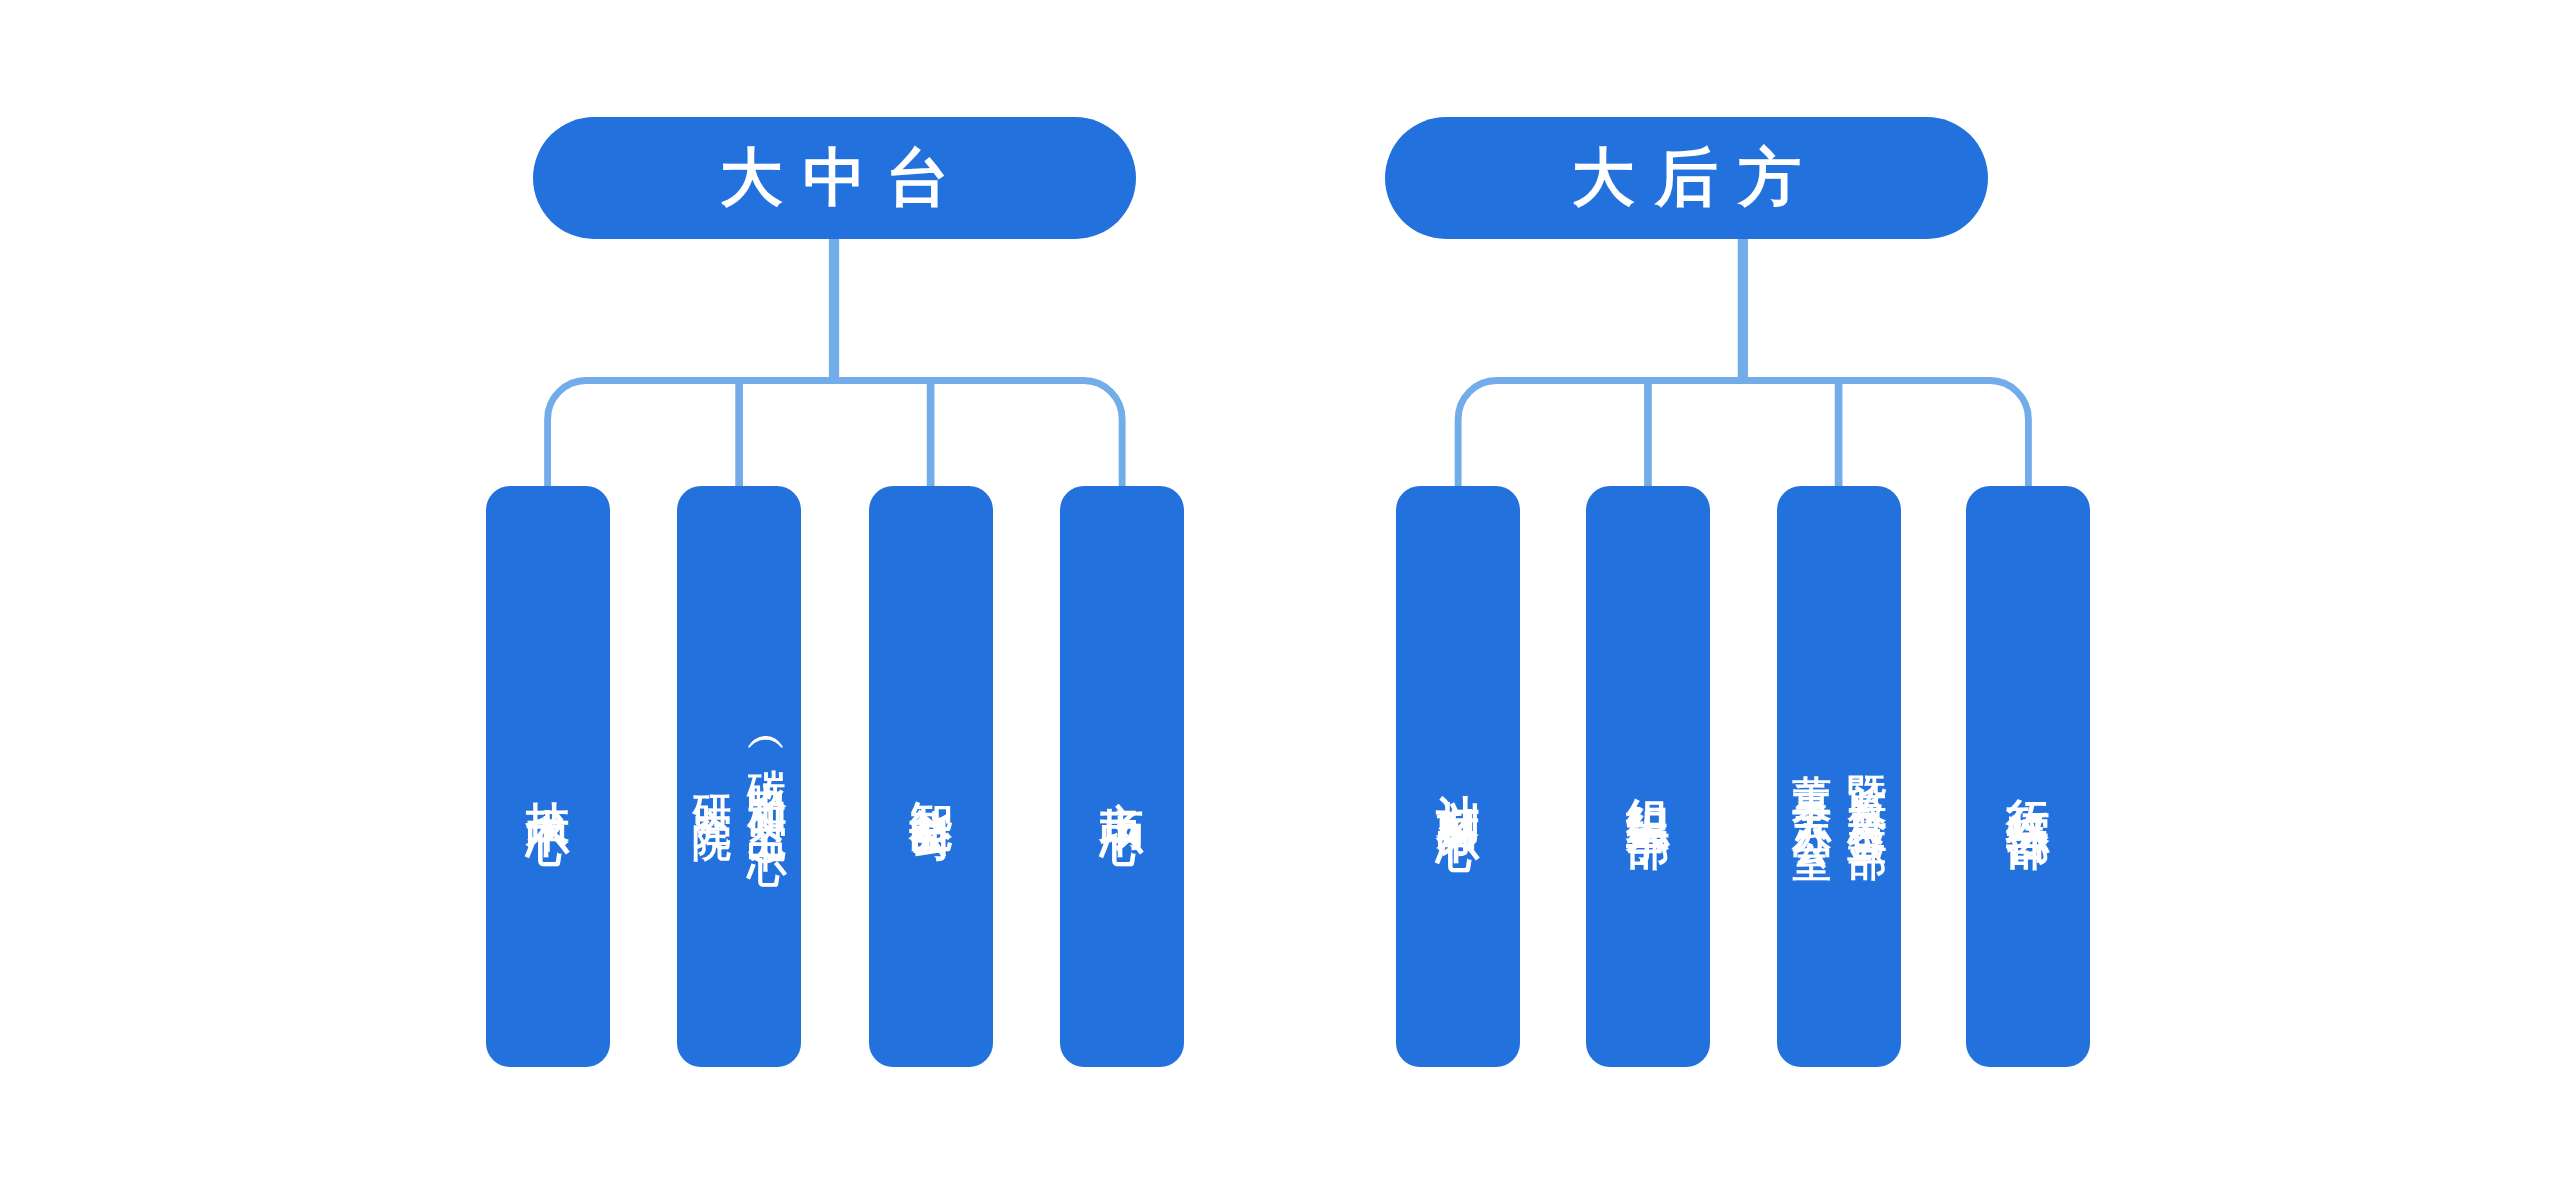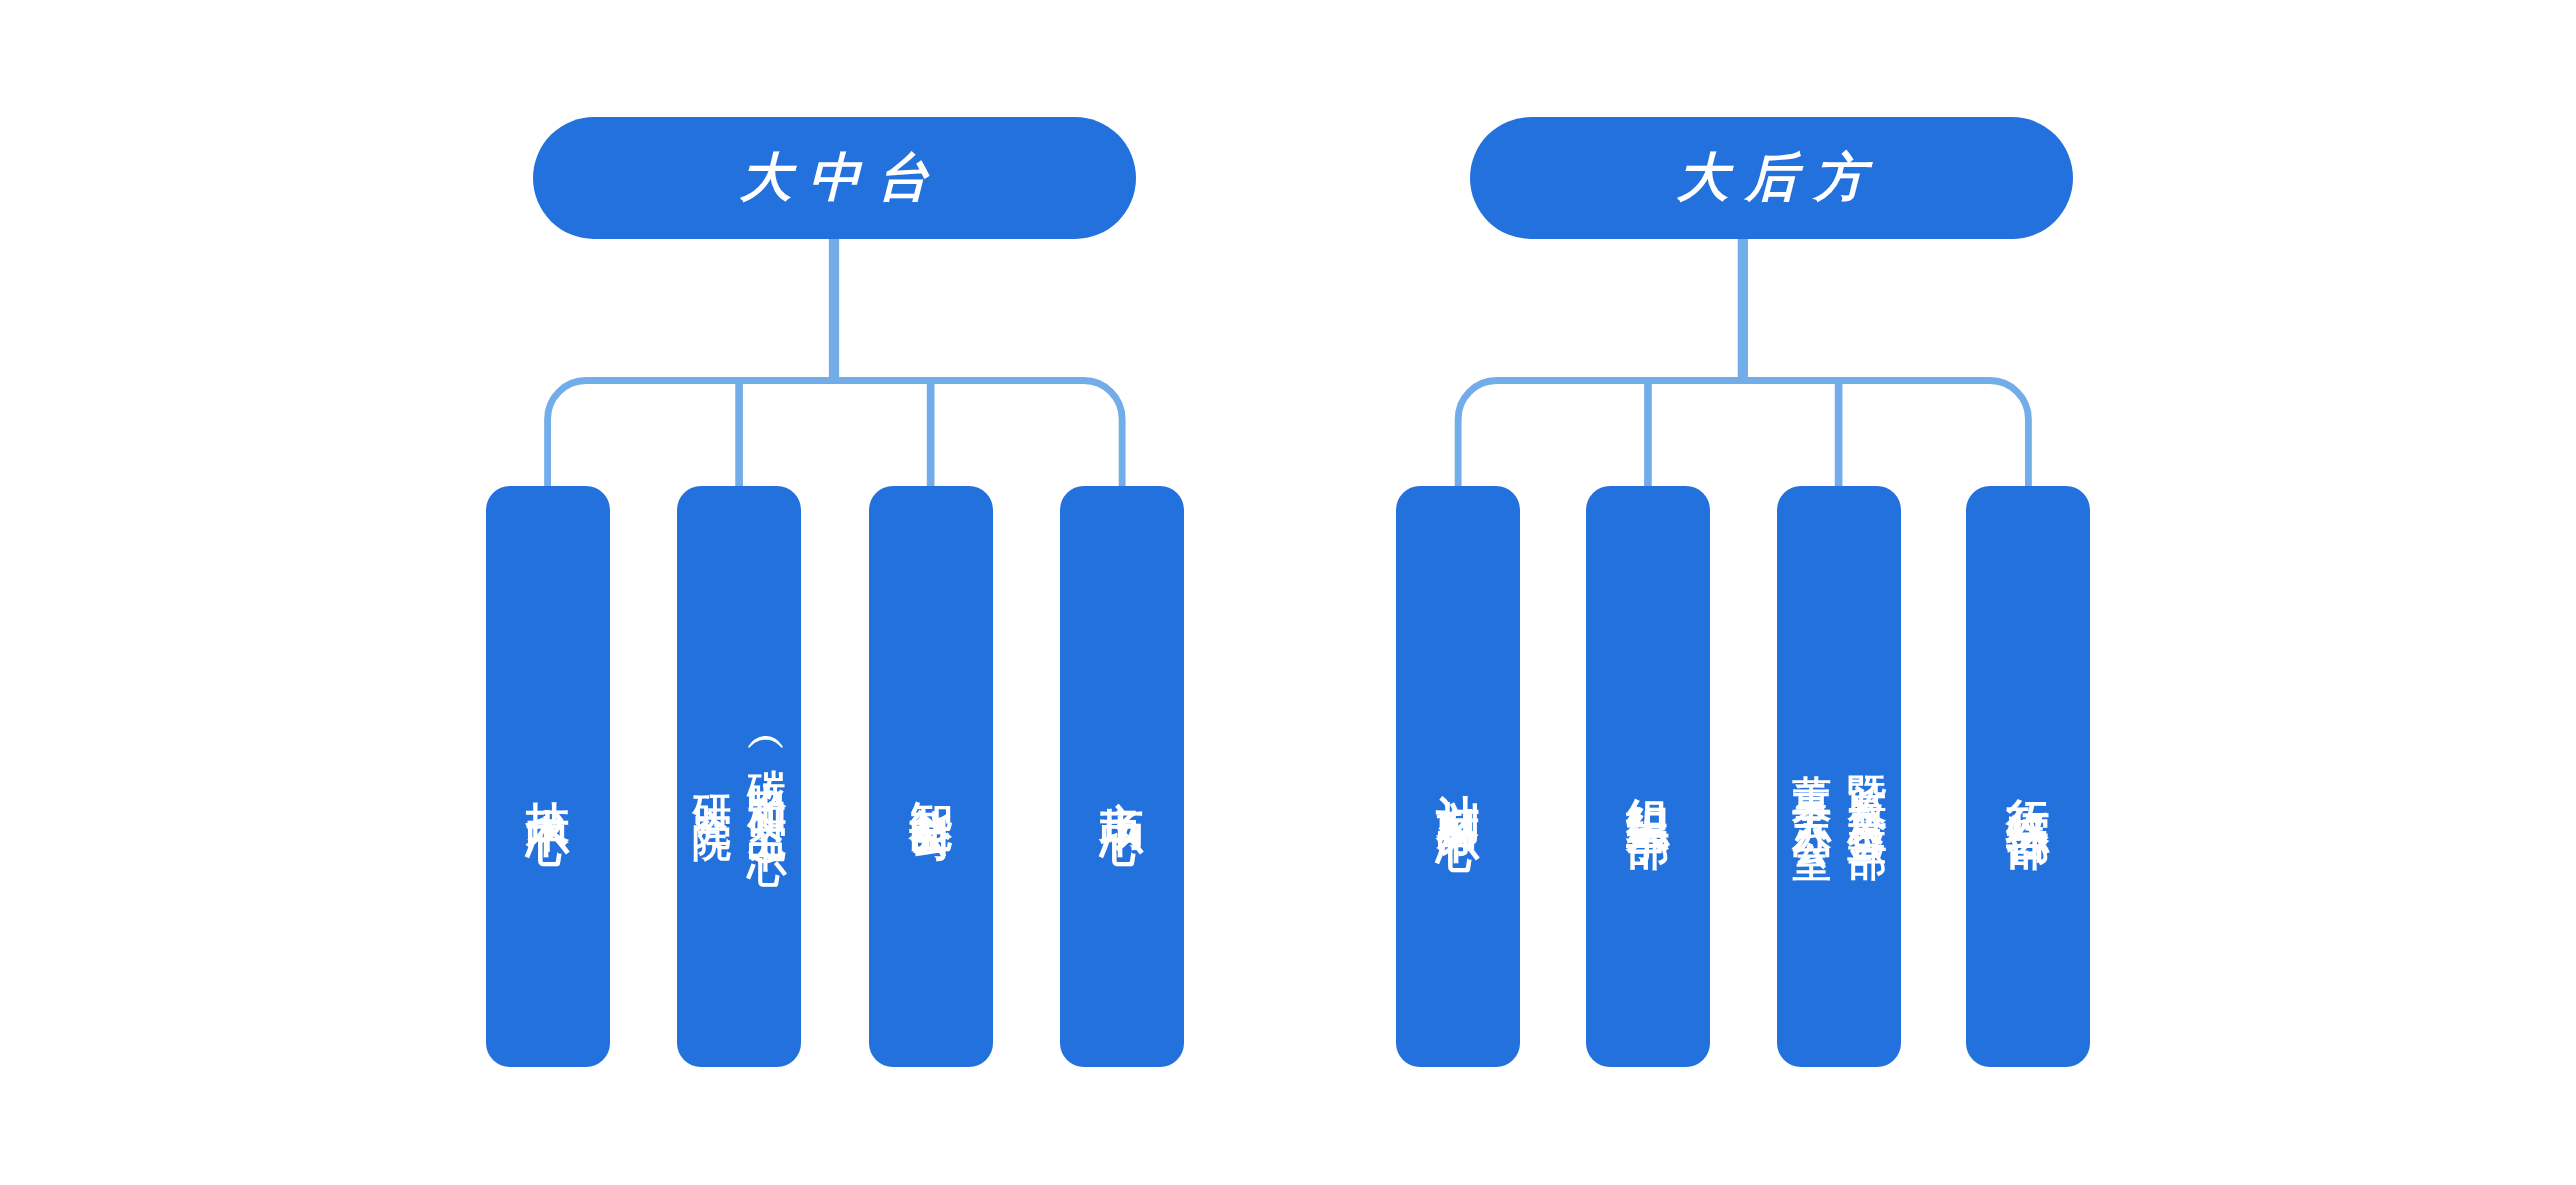--- a/index.html
+++ b/index.html
@@ -35,26 +35,25 @@
     width: 603px;
     height: 122px;
     background: var(--node-fill, #2371dd);
     border-radius: 62px;
     display: flex;
     align-items: center;
     justify-content: center;
   }
   .root-label {
     color: var(--node-text, #ffffff);
-    font-size: 52px;
+    font-size: 63px;
     font-weight: 600;
     letter-spacing: 0.32em;
     margin-right: -0.32em;
     white-space: nowrap;
-    font-style: italic;
   }
 
   .child-node {
     position: absolute;
     top: 486px;
     width: 124px;
     height: 581px;
     background: var(--node-fill, #2371dd);
     border-radius: 24px;
     display: flex;
@@ -117,21 +116,21 @@
     <div class="child-node single" style="left:869px;">
       <span class="v-line">智能公司</span>
     </div>
 
     <div class="child-node single" style="left:1060px;">
       <span class="v-line">市场中心</span>
     </div>
   </div>
 
   <div class="group">
-    <div class="root-node" style="left:1470px;">
+    <div class="root-node" style="left:1385px;">
       <span class="root-label">大后方</span>
     </div>
 
     <div class="child-node single" style="left:1396px;">
       <span class="v-line">计划财务中心</span>
     </div>
 
     <div class="child-node single" style="left:1586px;">
       <span class="v-line">组织人事部</span>
     </div>

